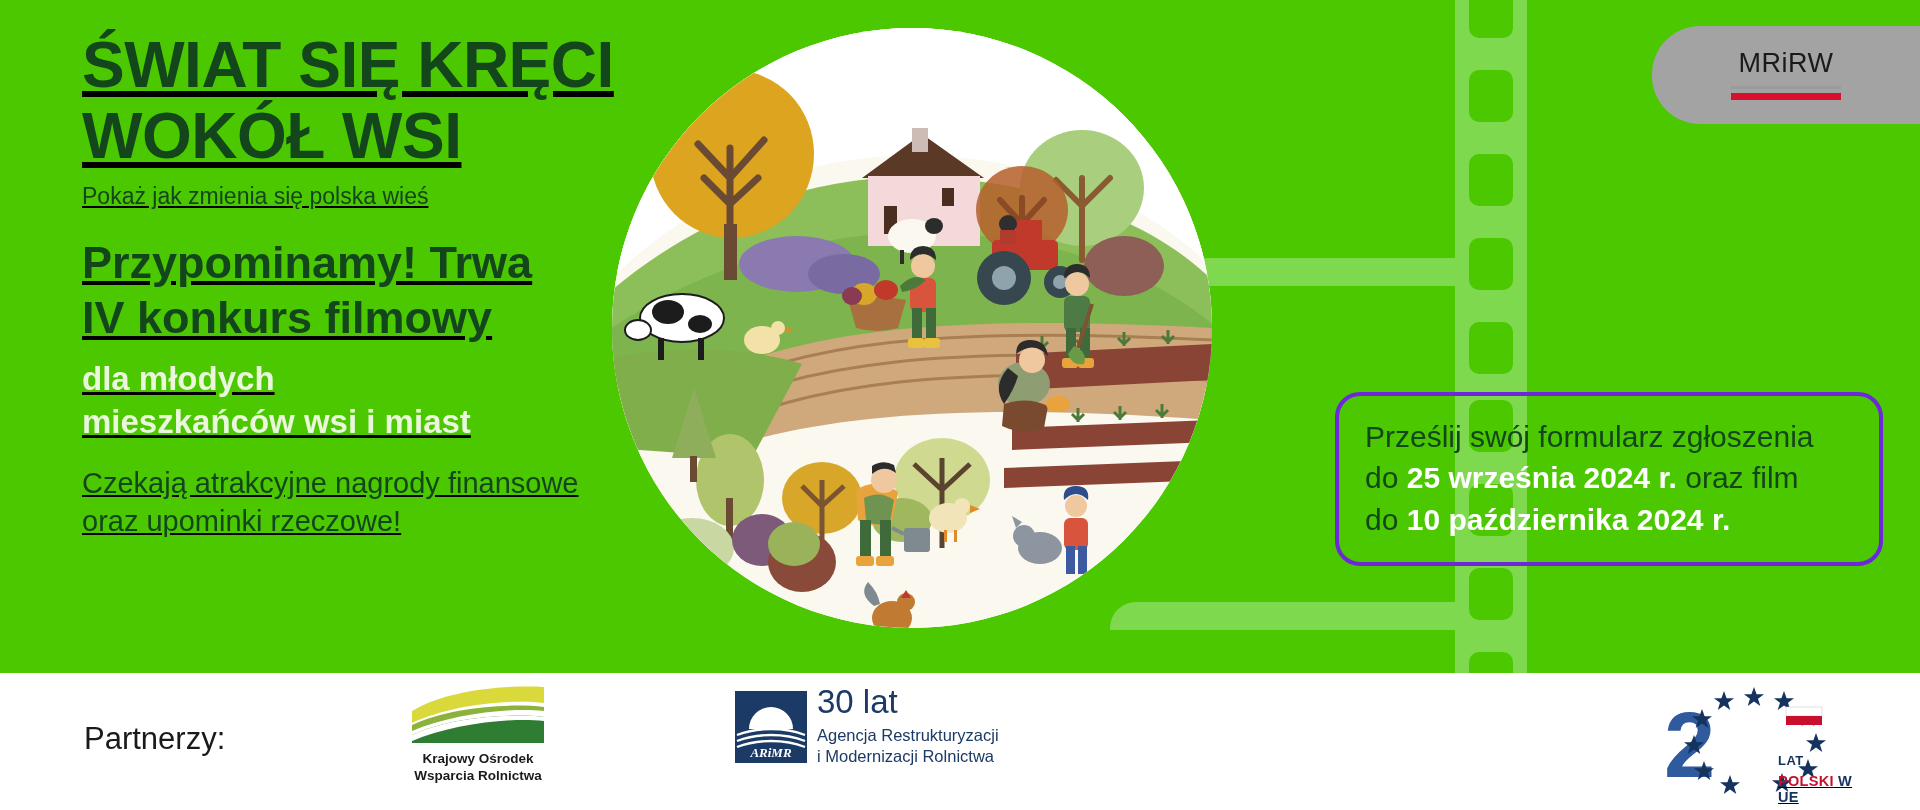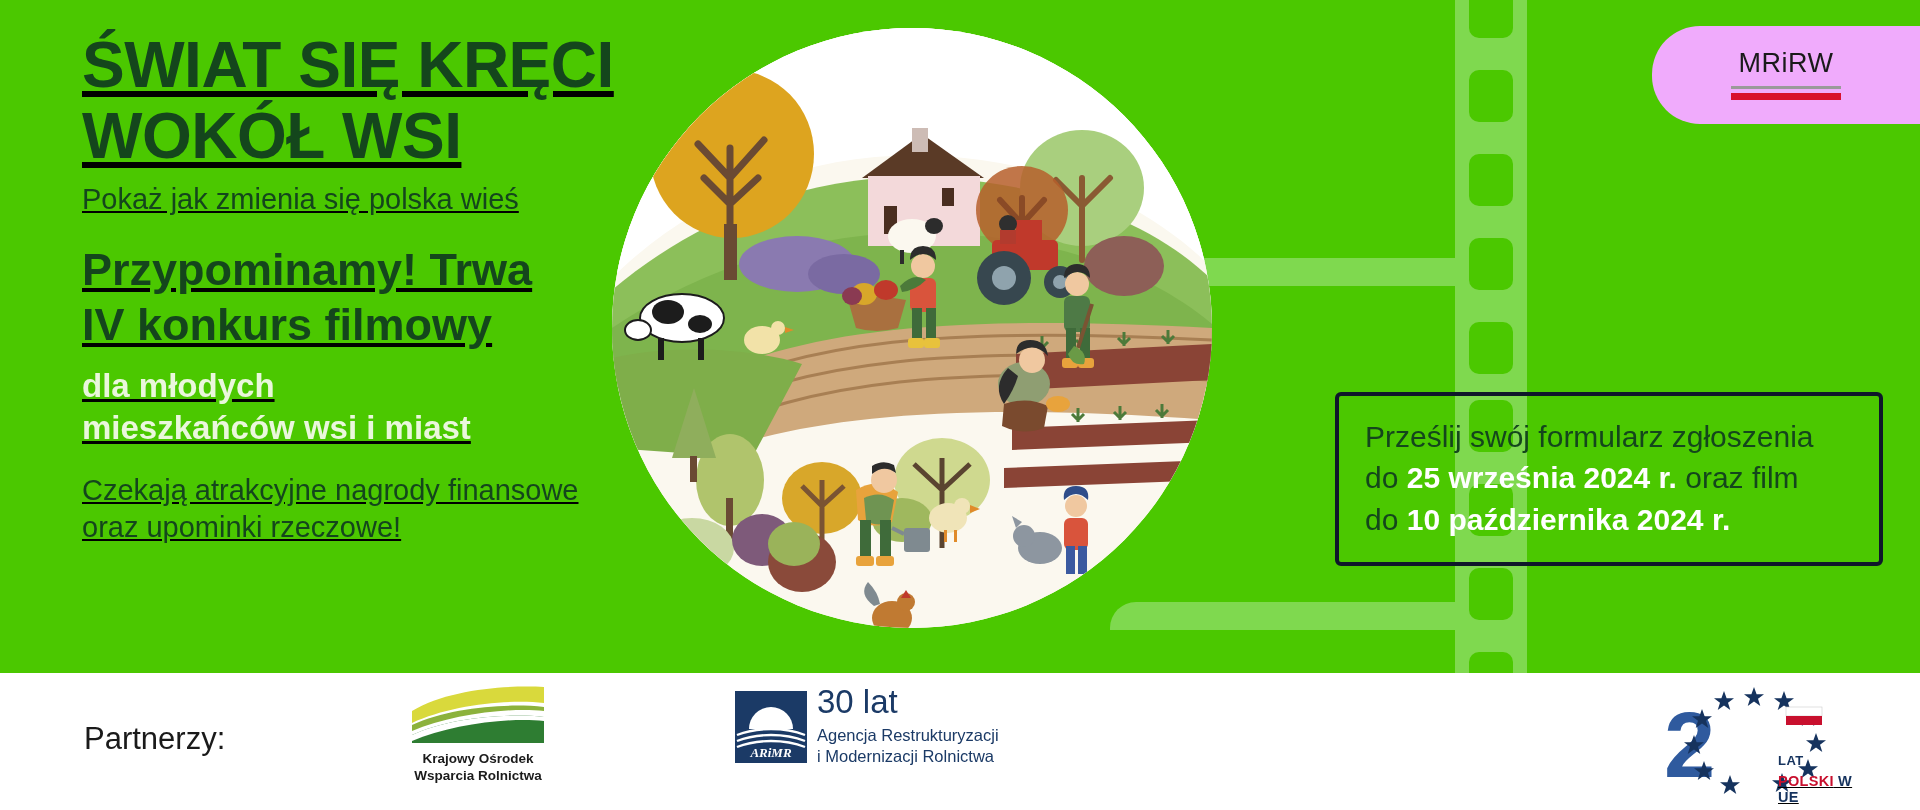--- a/index.html
+++ b/index.html
@@ -27,46 +27,46 @@
   .green-area{position:absolute;left:0;top:0;width:1920px;height:673px;overflow:hidden;}
 
   
   .copy{position:absolute;left:82px;top:34px;width:640px;z-index:6;text-decoration:underline;}
   .h1{
     font-size:64px;line-height:0.98;font-weight:bold;color:#14461c;
     letter-spacing:-0.5px;margin:0 0 2px 0;
   }
   .h1 .l2{display:block;margin-top:8px;}
   .sub1{
-    font-size:29px;color:#14461c;margin:16px 0 0 0;font-weight:400;line-height:1.15;
+    font-size:23px;color:#14461c;margin:16px 0 0 0;font-weight:400;line-height:1.15;
   }
   .h2{
     font-size:45px;line-height:1.22;font-weight:bold;color:#14461c;margin:26px 0 0 0;
   }
   .h3{
     font-size:33px;line-height:1.3;font-weight:bold;color:#eaf7dc;margin:12px 0 14px 0;
   }
   .sub2{
     font-size:29px;line-height:1.28;color:#14461c;margin:22px 0 0 0;font-weight:400;
   }
 
   
   .mrirw{
     position:absolute;right:0;top:26px;width:268px;height:98px;
-    background:#f0abfc;border-top-left-radius:48px;border-bottom-left-radius:48px;
+    background:#a3a3a3;border-top-left-radius:48px;border-bottom-left-radius:48px;
     display:flex;flex-direction:column;align-items:center;justify-content:center;z-index:8;
   }
   .mrirw .txt{font-size:27px;letter-spacing:0.5px;color:#1a1a1a;font-weight:400;line-height:1;}
   .mrirw .bar-gray{width:110px;height:3px;background:#9a9a9a;margin-top:9px;}
   .mrirw .bar-red{width:110px;height:7px;background:#d8102b;margin-top:4px;}
 
   
   .callout{
     position:absolute;left:1335px;top:392px;width:548px;
-    border:4px solid #0f172a;border-radius:6px;
+    border:4px solid #6d28d9;border-radius:25px;
     padding:20px 26px 22px 26px;box-sizing:border-box;z-index:7;
   }
   .callout p{margin:0;font-size:30px;line-height:1.38;color:#14461c;font-weight:400;}
   .callout b{color:#ffffff;font-weight:bold;text-align:center;}
 
   
   .illu{
     position:absolute;left:612px;top:28px;width:600px;height:620px;z-index:5;
   }
   .illu .disc{

